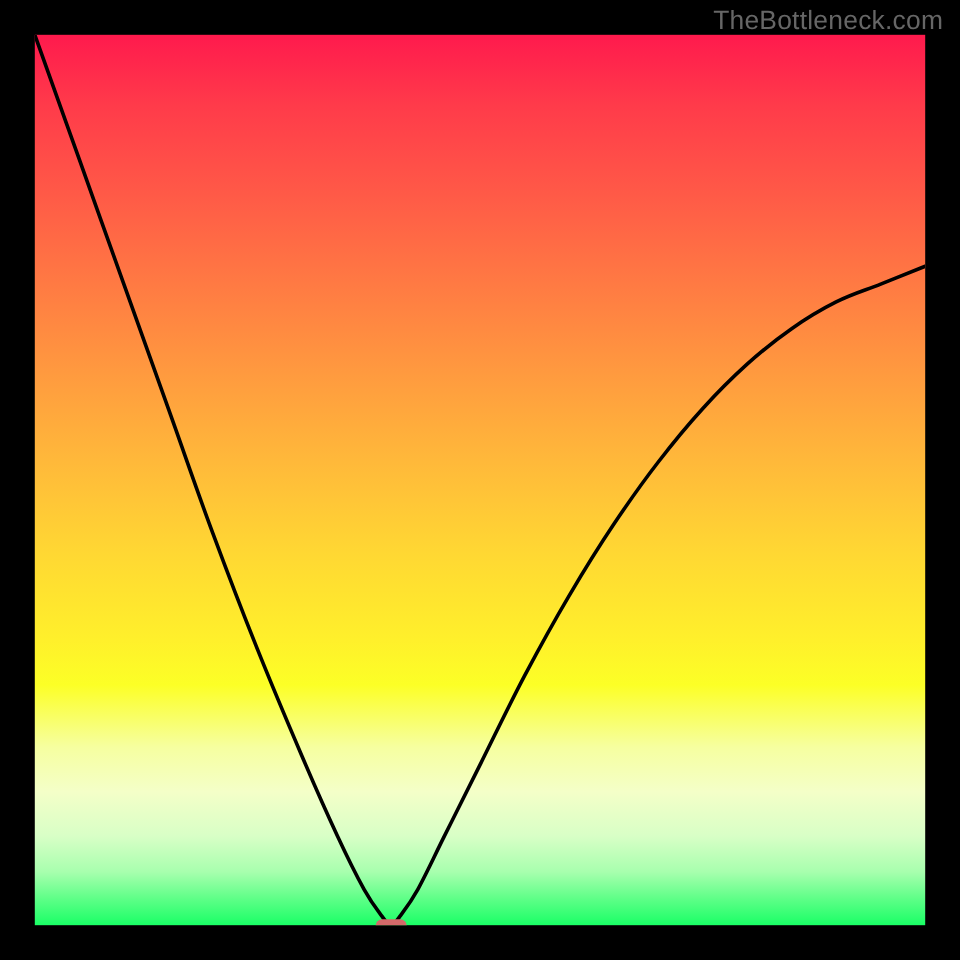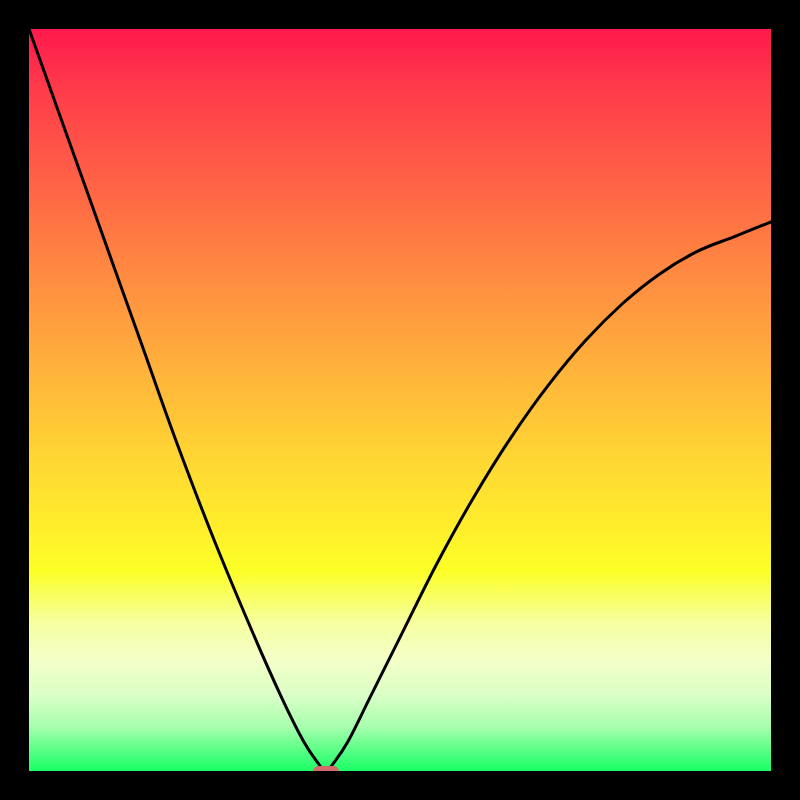--- a/index.html
+++ b/index.html
@@ -67,20 +67,21 @@
     top: 0;
     width: 742px;
     height: 742px;
     z-index: 4;
   }
 </style>
 </head>
 <body>
 
 <div class="container">
+  <div class="watermark">TheBottleneck.com</div>
 
   <div class="plot-frame">
     <svg class="curve" viewBox="0 0 742 742" preserveAspectRatio="none">
       <path id="curve-path" d="M 0.0 0.0 C 6.7 18.7,23.7 66.5,37.1 103.9 C 50.5 141.3,60.8 170.4,74.2 207.8 C 87.6 245.2,97.9 274.2,111.3 311.6 C 124.7 349.0,135.0 379.5,148.4 415.5 C 161.8 451.6,172.1 478.6,185.5 512.0 C 198.9 545.4,210.6 573.0,222.6 601.0 C 234.6 629.1,242.9 647.8,252.3 667.8 C 261.6 687.8,267.9 700.3,274.5 712.3 C 281.2 724.3,285.4 729.2,289.4 734.6 C 293.4 739.9,294.1 742.0,296.8 742.0 C 299.5 742.0,300.2 739.9,304.2 734.6 C 308.2 729.2,312.4 724.3,319.1 712.3 C 325.7 700.3,332.0 686.5,341.3 667.8 C 350.7 649.1,359.0 632.5,371.0 608.4 C 383.0 584.4,394.7 559.6,408.1 534.2 C 421.5 508.9,431.8 490.2,445.2 467.5 C 458.6 444.8,468.9 428.1,482.3 408.1 C 495.7 388.1,506.0 373.5,519.4 356.2 C 532.8 338.8,543.1 326.3,556.5 311.6 C 569.9 296.9,580.2 286.6,593.6 274.5 C 607.0 262.5,617.3 254.2,630.7 244.9 C 644.1 235.5,654.4 229.3,667.8 222.6 C 681.2 215.9,691.5 213.1,704.9 207.8 C 718.3 202.4,735.3 195.6,742.0 192.9" stroke="#000" stroke-width="3" fill="none" stroke-linecap="round" stroke-linejoin="round"></path>
     </svg>
     <div class="dot" style="left: 283.8px; bottom: -6px;"></div>
   </div>
 </div>
 
 </body></html>

